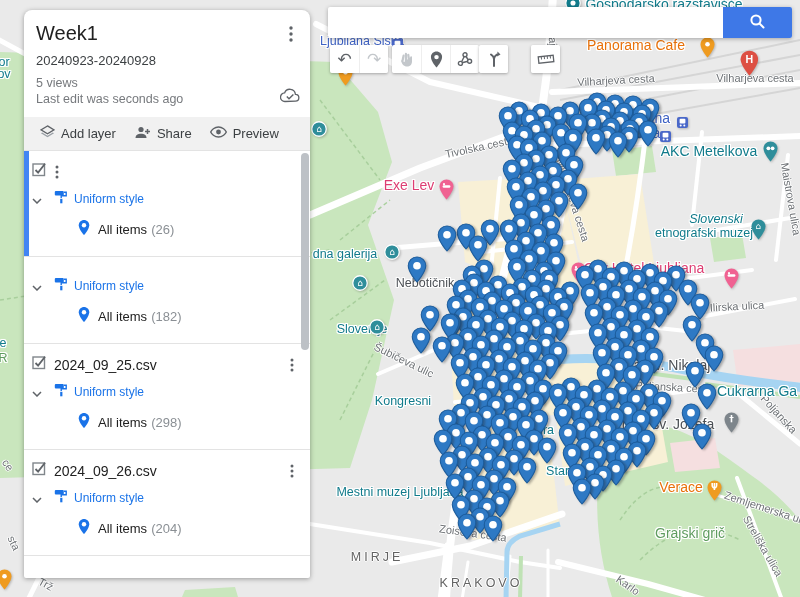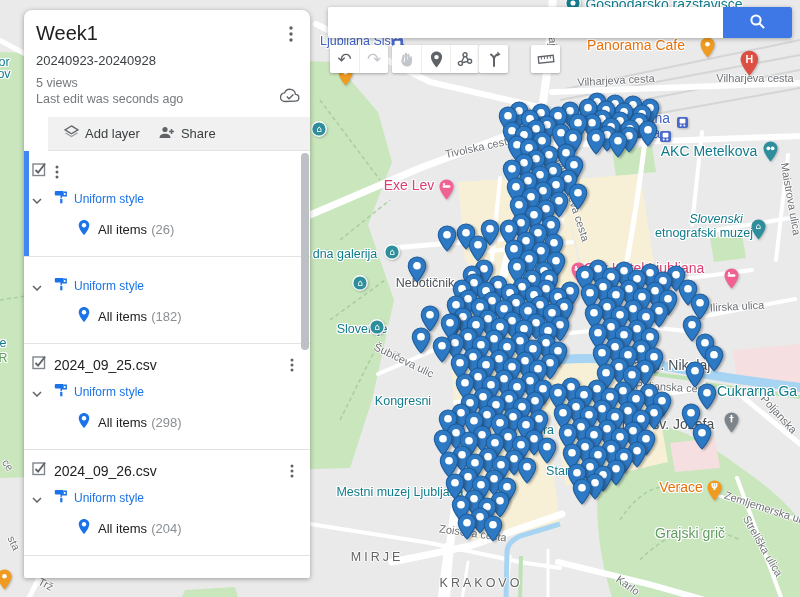--- a/index.html
+++ b/index.html
@@ -40,21 +40,21 @@
 
   
   #panel { position:absolute; left:24px; top:10px; width:286px; height:568px; background:#fff; z-index:20;
     border-radius:8px 8px 2px 2px; box-shadow:0 1px 5px rgba(0,0,0,.35); overflow:hidden; }
   #panel-header { position:relative; padding:12px 14px 10px 12px; }
   #panel-title { font-size:20px; color:#212121; font-weight:500; margin-bottom:8px; }
   #panel-subtitle { font-size:13px; color:#3c4043; margin-bottom:7px; }
   .panel-meta { font-size:12.5px; color:#76797d; line-height:16px; }
   #kebab-top { position:absolute; right:10px; top:14px; width:18px; height:20px; cursor:pointer; display:flex; align-items:center; justify-content:center; }
   #cloud-icon { position:absolute; right:10px; top:78px; }
-  #actions-bar { display:flex; align-items:center; height:34px; background:#f1f1f1; border-bottom:1px solid #e3e3e3; padding-left:9px; gap:4px;margin-left:24px; }
+  #actions-bar { display:flex; align-items:center; height:34px; background:#f1f1f1; border-bottom:1px solid #e3e3e3; padding-left:9px; gap:4px; }
   .action-btn { display:flex; align-items:center; gap:6px; border:none; background:transparent; font-size:13px; color:#3c4043;
     font-family:inherit; padding:4px 7px; cursor:pointer; }
   .layer-block { position:relative; border-bottom:1px solid #e3e3e3; padding:11px 0 16px 0; }
   .layer-block.selected:before { content:""; position:absolute; left:0; top:0; bottom:0; width:5px; background:#4285f4; }
   .layer-row1 { display:flex; align-items:center; padding-left:8px; }
   .layer-name { font-size:14px; font-weight:500; color:#212121; margin-left:7px; flex:1; }
   .layer-kebab { width:20px; height:18px; margin-right:8px; cursor:pointer; display:flex; align-items:center; justify-content:center; }
   .layer-row2 { display:flex; align-items:center; padding-left:8px; margin-top:9px; cursor:pointer; }
   .layer-row2 .style-label { font-size:12px; font-weight:500; color:#1a73e8; margin-left:6px; }
   .layer-row3 { display:flex; align-items:center; padding-left:54px; margin-top:11px; cursor:pointer; }
@@ -1422,20 +1422,29 @@
       </button>
       <button class="action-btn">
         <span>
           <svg width="17" height="13" viewBox="0 0 17 13">
               <circle cx="7" cy="3.5" r="2.6" fill="#5f6368"></circle>
               <path d="M1.5,12 c0,-3 2.5,-4.3 5.5,-4.3 s5.5,1.3 5.5,4.3 z" fill="#5f6368"></path>
               <path d="M13.5,3 v5 M11,5.5 h5" stroke="#5f6368" stroke-width="1.5"></path>
             </svg>
         </span>
         <span>Share</span>
+      </button>
+      <button class="action-btn">
+        <span>
+          <svg width="17" height="12" viewBox="0 0 17 12">
+              <path d="M8.5,1 C12.5,1 15.5,4 16.3,6 C15.5,8 12.5,11 8.5,11 C4.5,11 1.5,8 0.7,6 C1.5,4 4.5,1 8.5,1 Z" fill="none" stroke="#5f6368" stroke-width="1.4"></path>
+              <circle cx="8.5" cy="6" r="2.4" fill="#5f6368"></circle>
+            </svg>
+        </span>
+        <span>Preview</span>
       </button>
     </div>
     <div id="layers-list">
         <div class="layer-block selected">
           <div class="layer-row1">
             <span><svg width="15" height="15" viewBox="0 0 15 15">
                 <rect x="1" y="2" width="11.5" height="11.5" fill="none" stroke="#80868b" stroke-width="1.4"></rect>
                 <path d="M3.5,8 l2.6,2.6 L13,1.8" fill="none" stroke="#5f6368" stroke-width="1.8"></path>
               </svg></span>
             <span class="layer-kebab">

